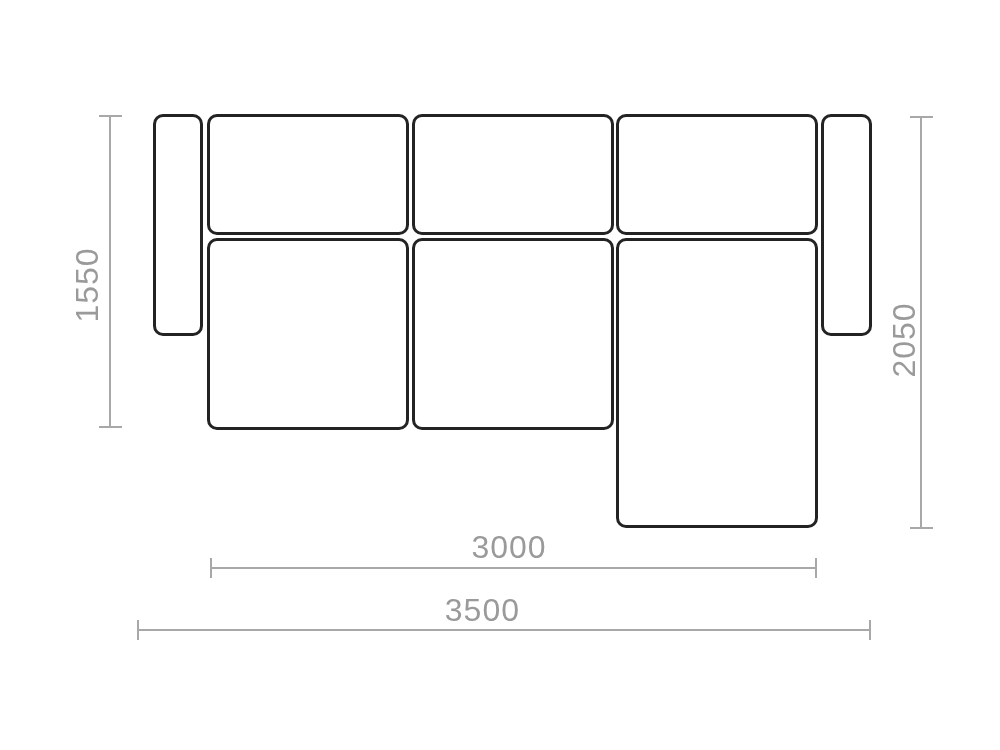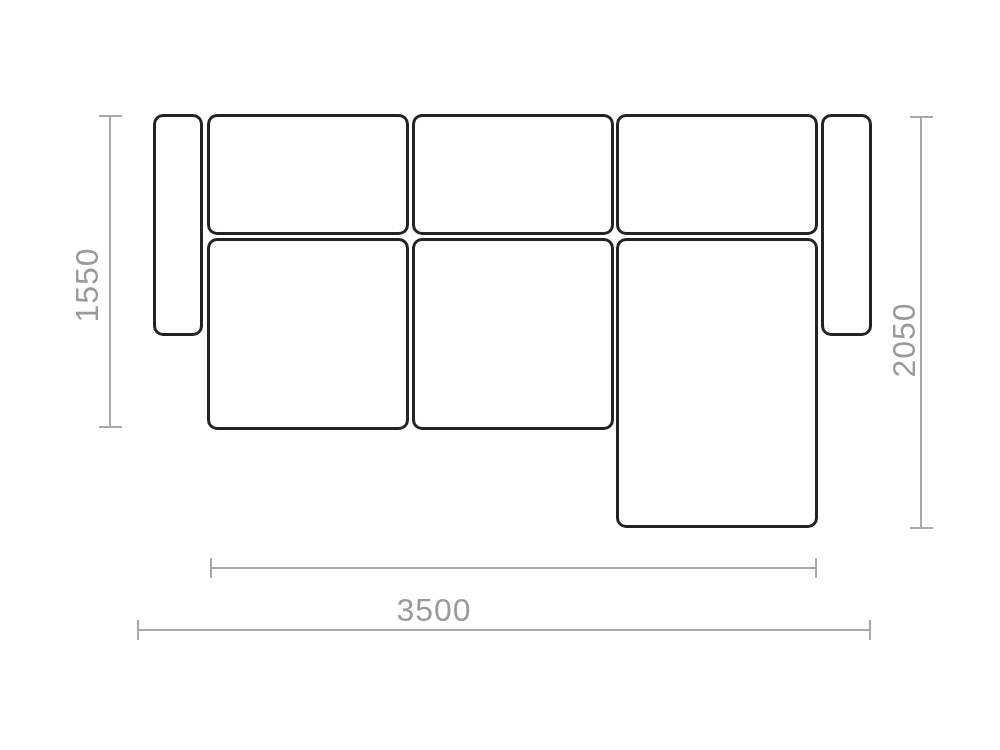--- a/index.html
+++ b/index.html
@@ -58,19 +58,20 @@
   <div class="dim-label vertical" style="left:17px;top:267px;">1550</div>
 
   <div class="dim-line" style="left:920px;top:117px;width:2px;height:411px;"></div>
   <div class="tick" style="left:910px;top:116px;width:23px;height:2px;"></div>
   <div class="tick" style="left:910px;top:527px;width:23px;height:2px;"></div>
   <div class="dim-label vertical" style="left:834px;top:322px;">2050</div>
 
   <div class="dim-line" style="left:211px;top:567px;width:606px;height:2px;"></div>
   <div class="tick" style="left:210px;top:558px;width:2px;height:20px;"></div>
   <div class="tick" style="left:815px;top:558px;width:2px;height:20px;"></div>
+  <div class="dim-label" style="left:439px;top:529px;">3000</div>
 
   <div class="dim-line" style="left:138px;top:629px;width:733px;height:2px;"></div>
   <div class="tick" style="left:137px;top:620px;width:2px;height:20px;"></div>
   <div class="tick" style="left:869px;top:620px;width:2px;height:20px;"></div>
-  <div class="dim-label" style="left:364px;top:592px;">3500</div>
+  <div class="dim-label" style="left:380px;top:592px;text-align:right;">3500</div>
 
 </div>
 
 </body></html>

